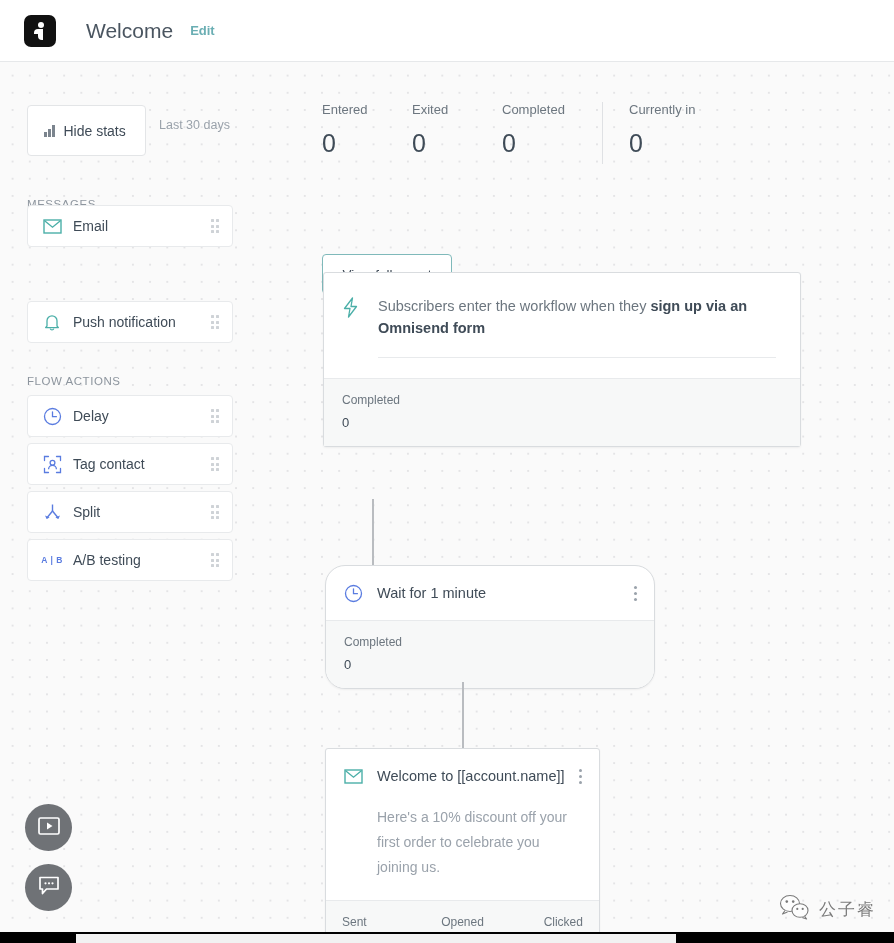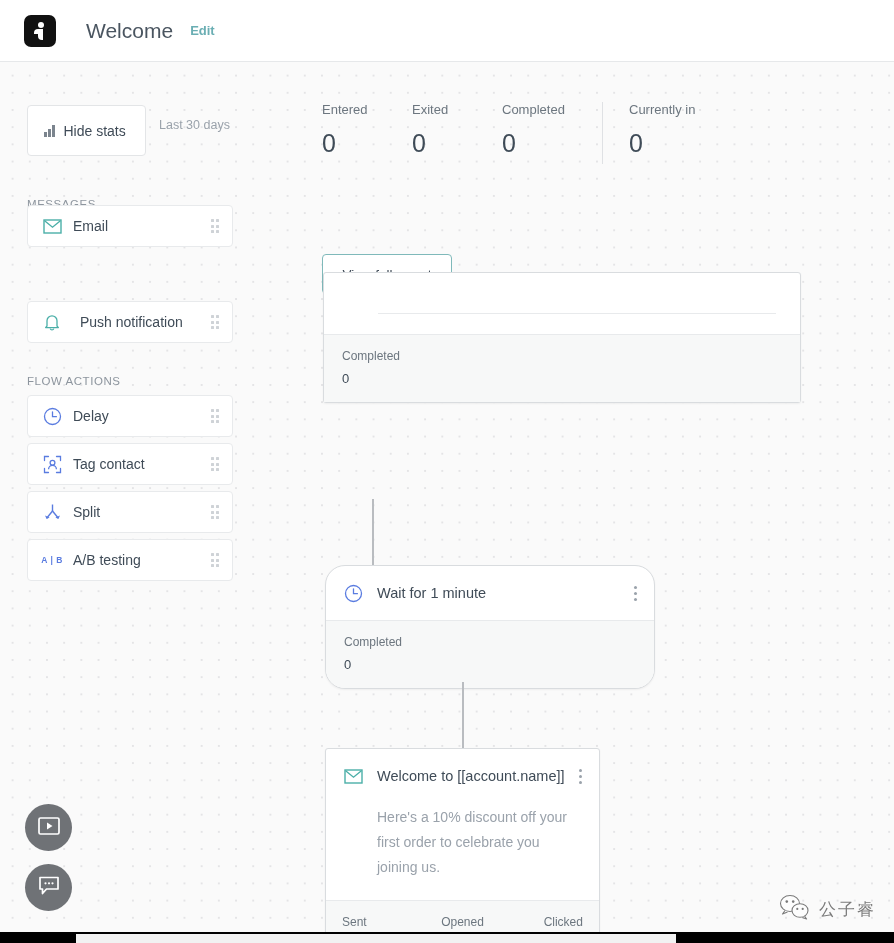--- a/index.html
+++ b/index.html
@@ -97,21 +97,21 @@
     margin-left: 10px; font-size: 14px; color: #3f4b57; flex: 1;
   }
   .drag-handle {
     margin-right: 13px;
     display: grid; grid-template-columns: 3px 3px; grid-gap: 2.5px;
   }
   .drag-handle span { width: 3px; height: 3px; background: #cfd3d7; border-radius: 0.5px; }
 
   #it-email { top: 143px; }
   #it-sms   { top: 191px; }
-  #it-push  { top: 239px; gap: 7px; }
+  #it-push  { top: 239px; }
   #it-delay { top: 333px; }
   #it-tag   { top: 381px; }
   #it-split { top: 429px; }
   #it-ab    { top: 477px; }
 
   .ab-glyph { font-size: 8.5px; color: #5a7ce0; letter-spacing: 0.5px; font-weight: 700; white-space: nowrap; }
 
   
   .stats {
     position: absolute; left: 322px; top: 40px;
@@ -377,20 +377,28 @@
       <div class="stat wide">
         <div class="stat-label">Currently in</div>
         <div class="stat-value">0</div>
       </div>
     </div>
 
     <div class="view-report-btn">View full report</div>
 
     <div class="node" id="node-trigger">
       <div class="trigger-body">
+        <div class="trigger-row">
+          <span class="bolt-icon">
+            <svg width="17" height="21" viewBox="0 0 17 21">
+                <path d="M10.5 1 L2.5 11.5 H8 L6.5 20 L14.5 9.5 H9 Z" fill="none" stroke="#4BAFA8" stroke-width="1.3" stroke-linejoin="round"></path>
+              </svg>
+          </span>
+          <div class="trigger-text"><span>Subscribers enter the workflow when they </span><b>sign up via an Omnisend form</b></div>
+        </div>
         <div class="trigger-sep"></div>
       </div>
       <div class="node-footer">
         <div class="nf-label">Completed</div>
         <div class="nf-value">0</div>
       </div>
     </div>
 
     <div class="connector" id="conn-1"></div>
 

